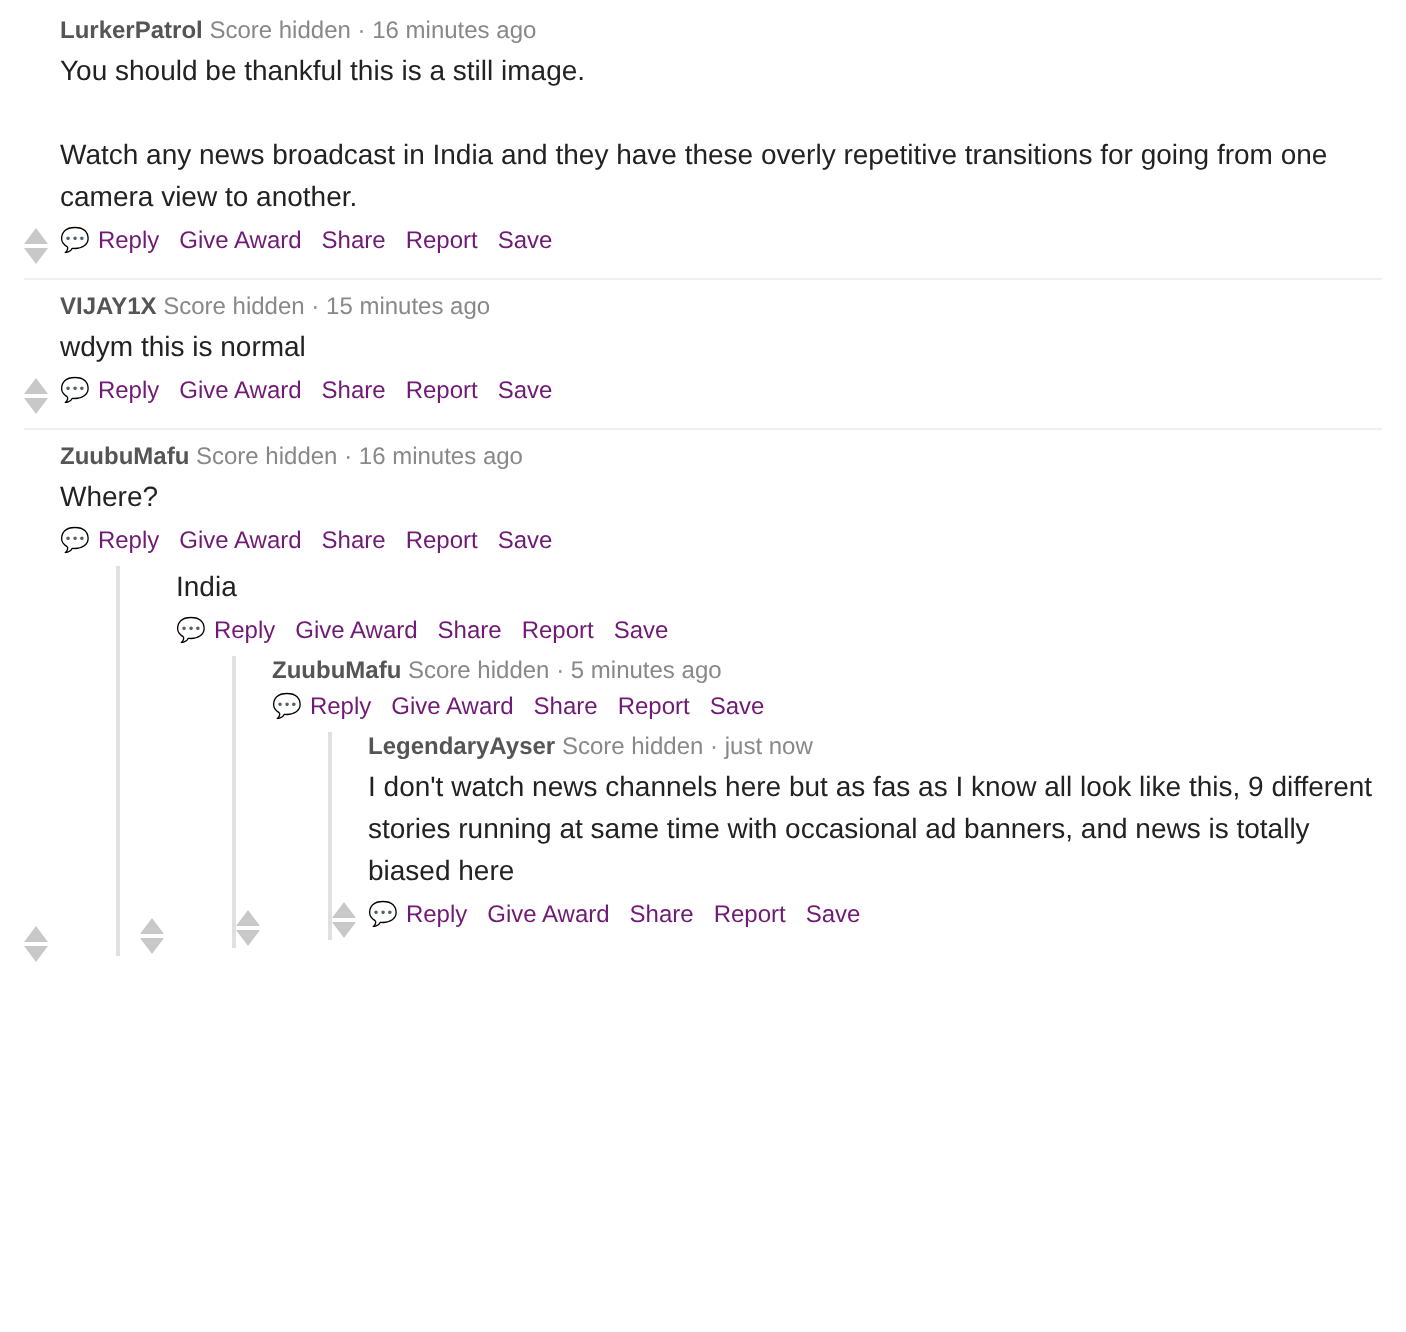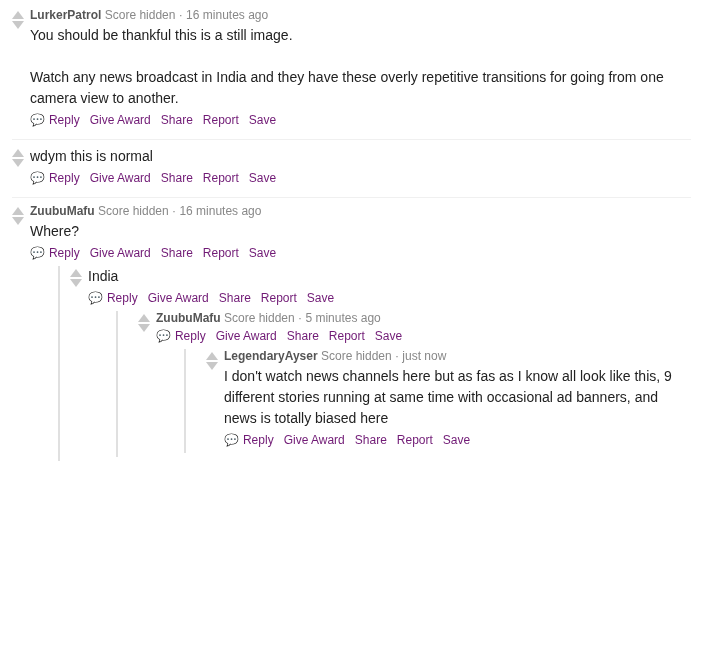--- a/index.html
+++ b/index.html
@@ -9,21 +9,21 @@
       color: #222;
       font-size: 14px;
       width: 703px;
     }
     .comment-thread {
       padding: 8px 12px;
     }
     .comment {
       display: flex;
       flex-direction: row;
-      align-items: flex-start;
+      align-items: flex-end;
       margin-bottom: 4px;
     }
     .vote-arrows {
       display: flex;
       flex-direction: column;
       align-items: center;
       margin-right: 6px;
       padding-top: 2px;
     }
     .arrow-up, .arrow-down {
@@ -79,21 +79,21 @@
       padding: 0;
     }
     .nested {
       border-left: 2px solid #e0e0e0;
       margin-left: 28px;
       padding-left: 10px;
     }
     .nested-2 {
       border-left: 2px solid #e0e0e0;
       margin-left: 28px;
-      padding-left: 20px;
+      padding-left: 0;
     }
     .divider {
       border: none;
       border-top: 1px solid #f0f0f0;
       margin: 6px 0;
     }
   </style>
 </head>
 <body>
 
@@ -127,20 +127,26 @@
   </div>
 
   <hr class="divider">
 
   <div class="comment">
     <div class="vote-arrows">
       <div class="arrow-up"></div>
       <div class="arrow-down"></div>
     </div>
     <div class="comment-body">
+      <div class="comment-header">
+        <span class="username">VIJAY1X</span>
+        <span> <span>Score hidden</span></span>
+        <span> · </span>
+        <span>15 minutes ago</span>
+      </div>
       <div class="comment-text">wdym this is normal</div>
       <div class="comment-actions">
         <span style="color:#aaa;font-size:12px;margin-right:4px;">💬</span>
         <button class="action-btn">Reply</button>
         <button class="action-btn">Give Award</button>
         <button class="action-btn">Share</button>
         <button class="action-btn">Report</button>
         <button class="action-btn">Save</button>
       </div>
     </div>

